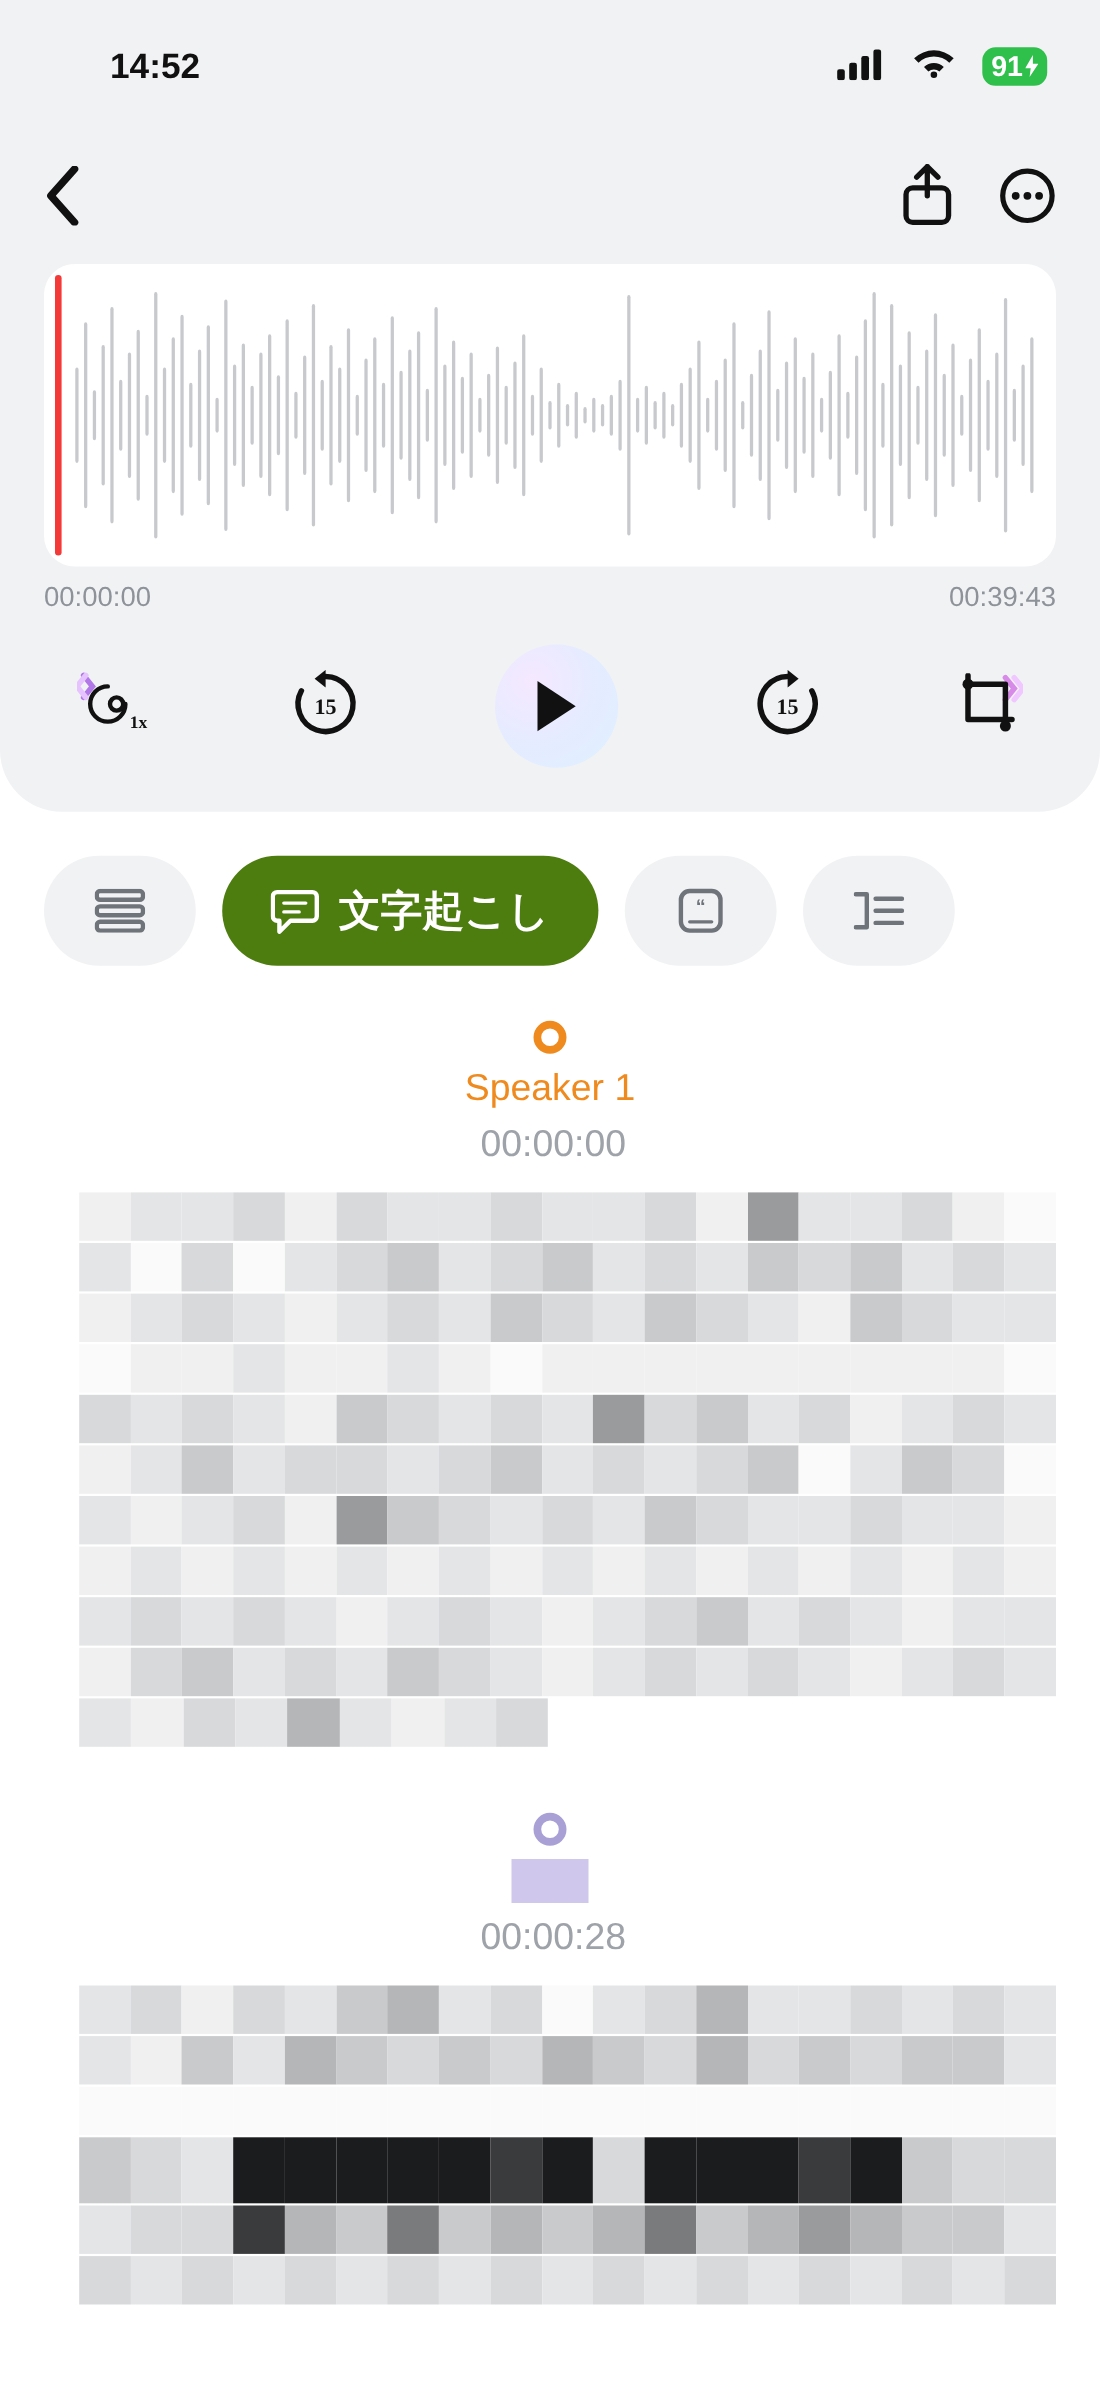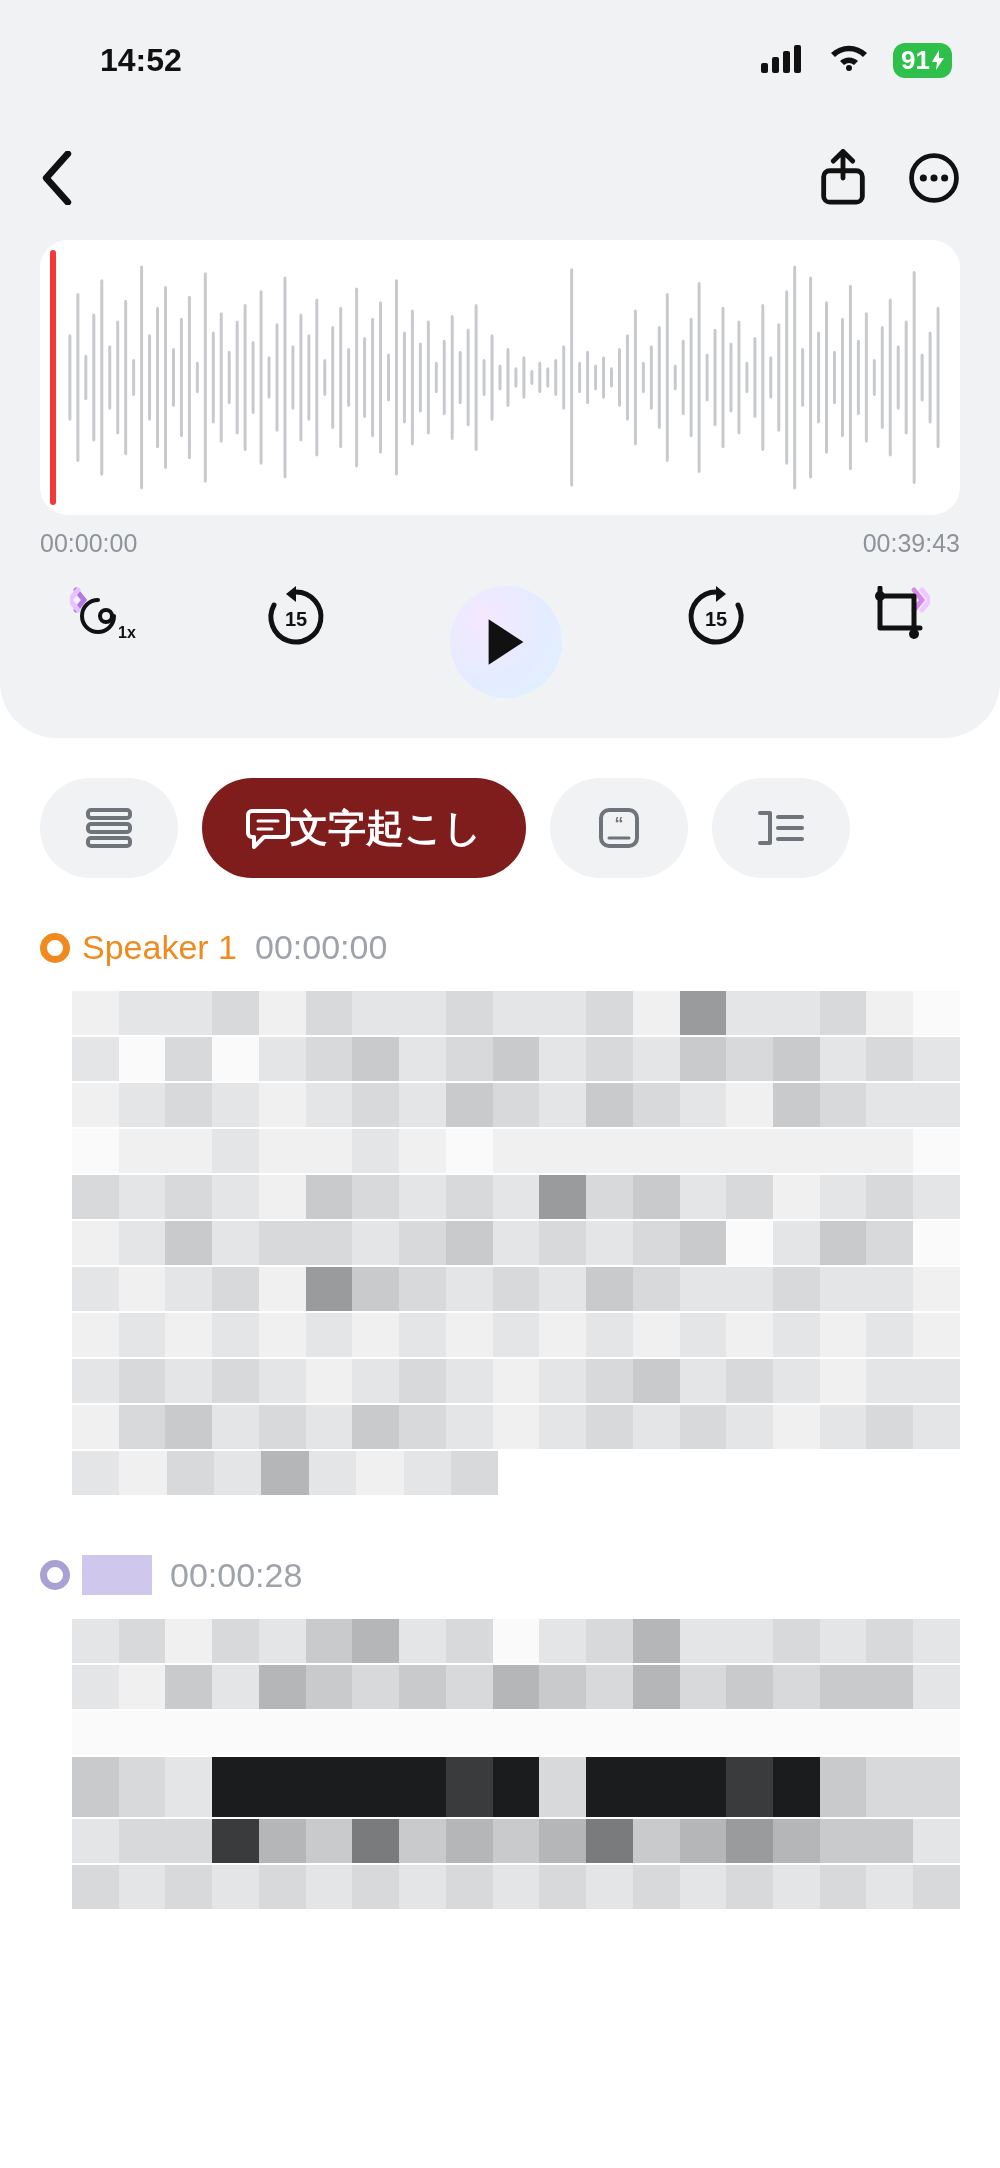--- a/index.html
+++ b/index.html
@@ -78,22 +78,24 @@
   .time-row {
     display: flex;
     justify-content: space-between;
     margin-top: 14px;
     font-size: 25px;
     color: #8e9299;
   }
   .controls {
     margin-top: 28px;
     display: flex;
+    align-items: center;
     justify-content: space-between;
     padding: 0 30px;
+    font-family: Liberation Serif, serif;
   }
   .play-btn {
     width: 112px;
     height: 112px;
     border-radius: 50%;
     background: radial-gradient(circle at 30% 30%, #f5e8ff, #e4ecff 55%, #dff1ff);
     display: flex;
     align-items: center;
     justify-content: center;
   }
@@ -109,36 +111,38 @@
     height: 100px;
     border-radius: 50px;
     display: flex;
     align-items: center;
     justify-content: center;
     background: #f1f2f4;
     cursor: pointer;
   }
   .pill-small { width: 138px; }
   .pill-active {
-    background: #7f1d1d;
+    background: #4d7c0f;
     color: #fff;
     font-size: 38px;
     font-weight: 600;
+    gap: 18px;
     padding: 0 44px;
   }
 
   
   .transcript { padding: 50px 40px 0; }
   .speaker-line {
     display: flex;
     align-items: center;
     gap: 12px;
     font-size: 34px;
     font-weight: 500;
     margin-bottom: 24px;
+    flex-direction: column;
   }
   .speaker-bullet {
     width: 30px; height: 30px; border-radius: 50%;
     display: inline-flex; align-items: center; justify-content: center;
   }
   .sp1-bullet { background:#fff; border:7px solid #ef8a1f; }
   .sp2-bullet { background:#fff; border:7px solid #a9a0d6; }
   .sp1-name { color: #ef8a1f; }
   .sp-ts { color: #9ea2a9; margin-left: 6px; }
   .sp2-name-redact {

